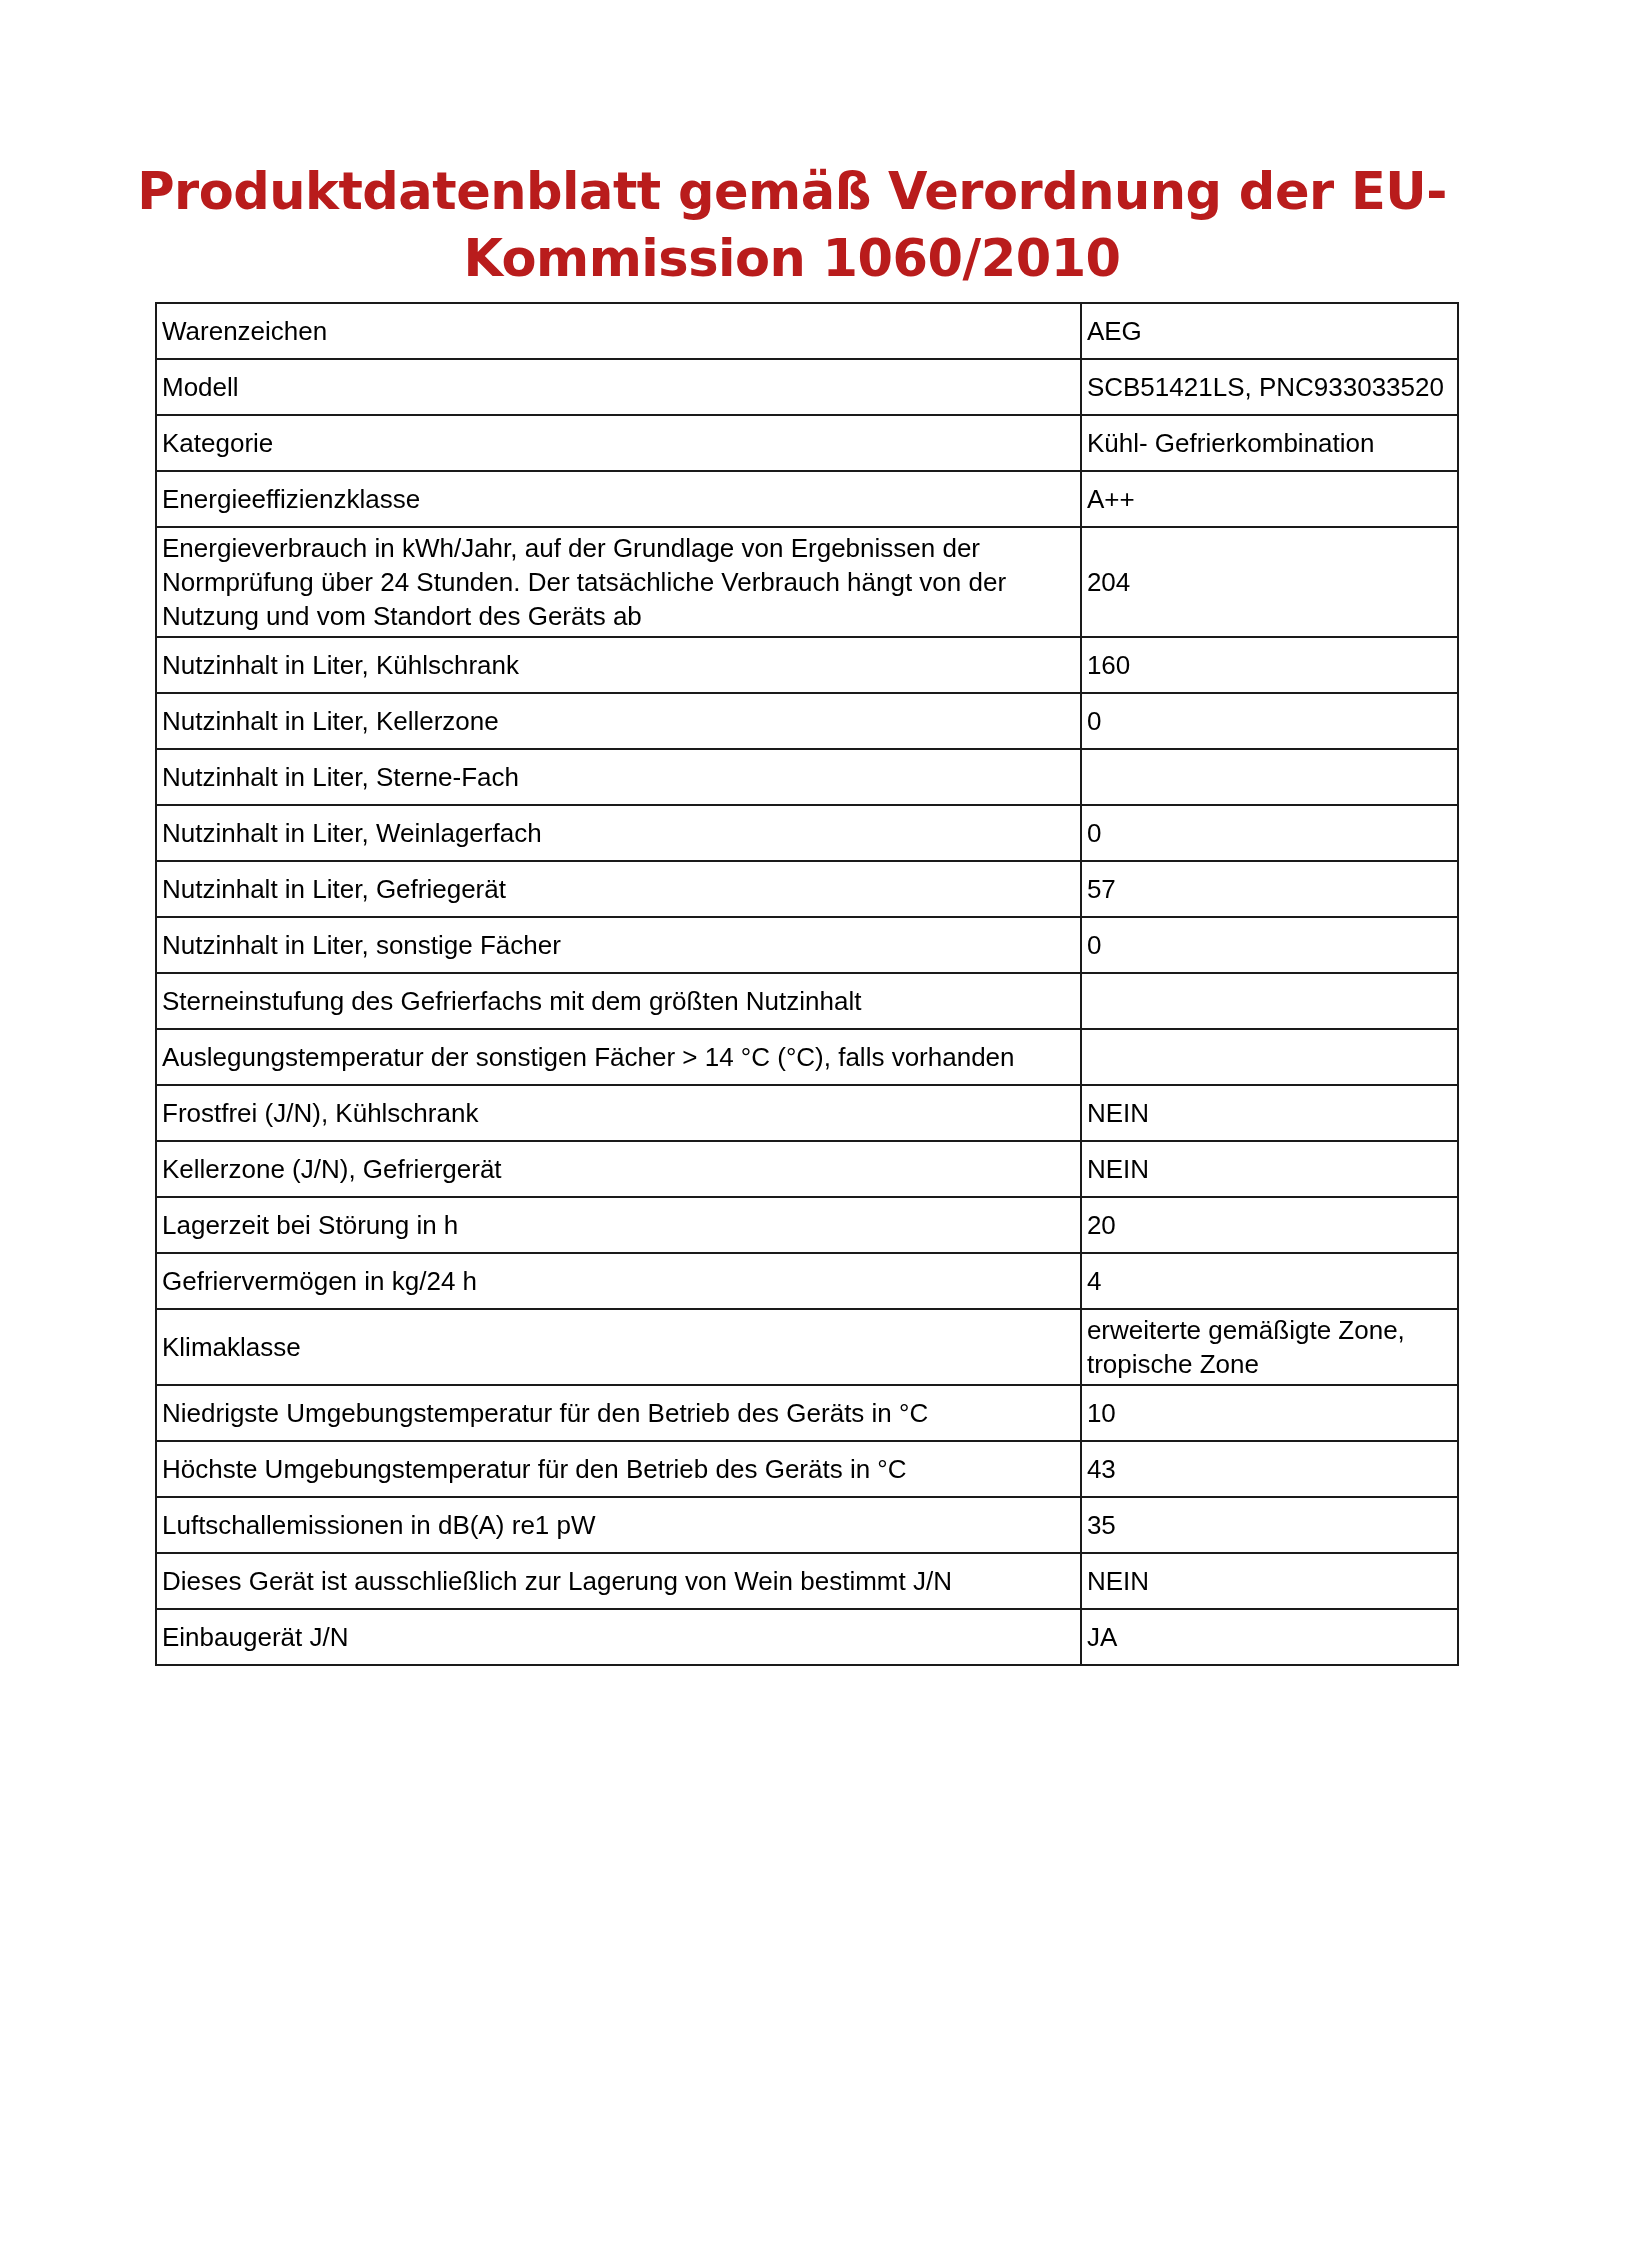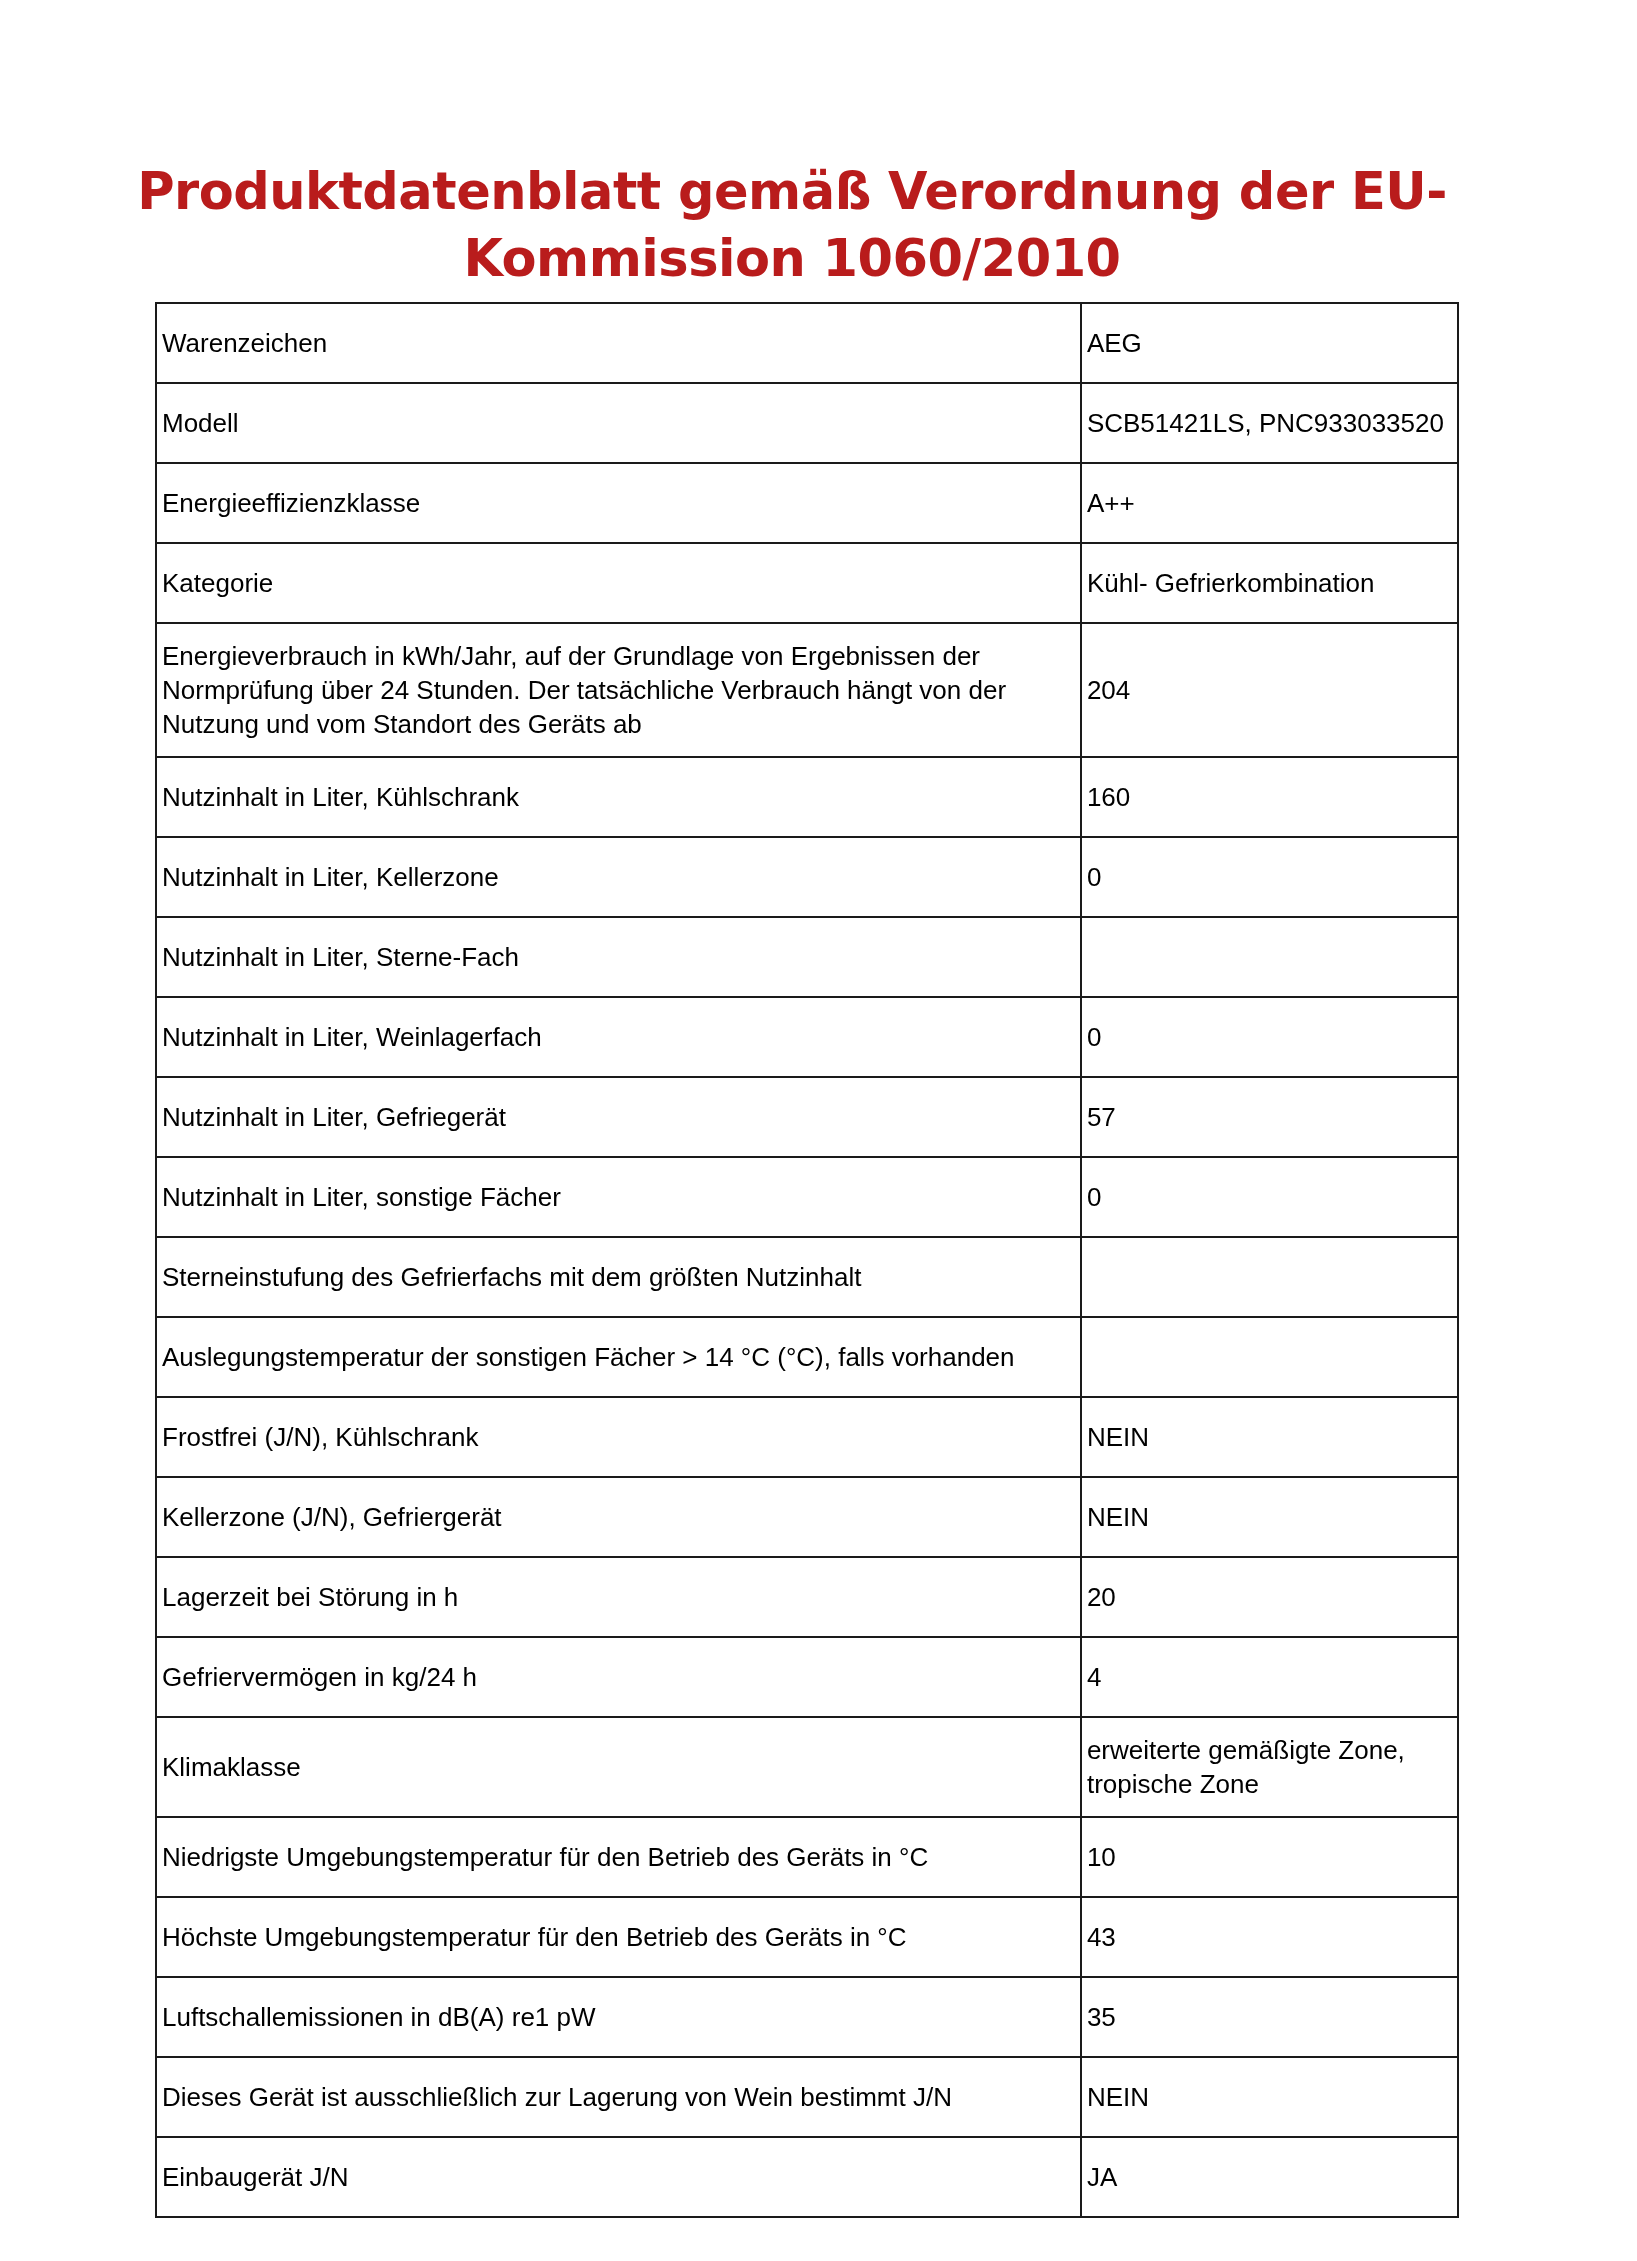--- a/index.html
+++ b/index.html
@@ -9,21 +9,21 @@
     text-align: center; color: #b91c1c;
     font-family: "DejaVu Sans", sans-serif; font-weight: bold;
     font-size: 51px; line-height: 67px; letter-spacing: -0.5px;
   }
   table.sheet {
     position: absolute; left: 155px; top: 302px; width: 1304px;
     border-collapse: collapse;
     font-family: "Liberation Sans", sans-serif; font-size: 26px; color: #000;
   }
   table.sheet td {
-    border: 2px solid #1a1a1a; padding: 12px 5px; vertical-align: middle;
+    border: 2px solid #1a1a1a; padding: 0 5px; vertical-align: middle;
     line-height: 34px; height: 54px;
   }
   td.label { width: 917px; }
   td.value { width: 366px; }
 </style>
 </head>
 <body>
 
 <div class="title">
   <div>Produktdatenblatt gemäß Verordnung der EU-</div>
@@ -34,26 +34,26 @@
   <tbody>
     <tr>
         <td class="label">Warenzeichen</td>
         <td class="value">AEG</td>
       </tr>
     <tr>
         <td class="label">Modell</td>
         <td class="value">SCB51421LS, PNC933033520</td>
       </tr>
     <tr>
+        <td class="label">Kategorie</td>
+        <td class="value">Kühl- Gefrierkombination</td>
+      </tr>
+    <tr>
         <td class="label">Energieeffizienzklasse</td>
         <td class="value">A++</td>
-      </tr>
-    <tr>
-        <td class="label">Kategorie</td>
-        <td class="value">Kühl- Gefrierkombination</td>
       </tr>
     <tr>
         <td class="label" style="height:108px">Energieverbrauch in kWh/Jahr, auf der Grundlage von Ergebnissen der Normprüfung über 24 Stunden. Der tatsächliche Verbrauch hängt von der Nutzung und vom Standort des Geräts ab</td>
         <td class="value">204</td>
       </tr>
     <tr>
         <td class="label">Nutzinhalt in Liter, Kühlschrank</td>
         <td class="value">160</td>
       </tr>
     <tr>

